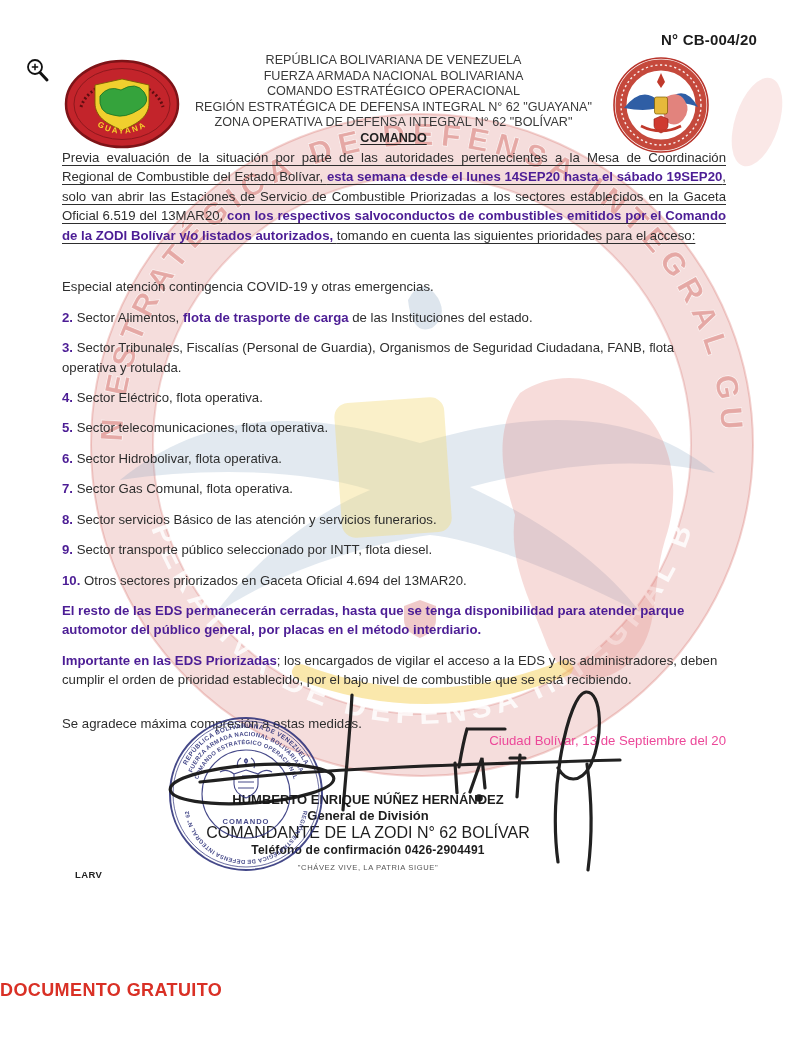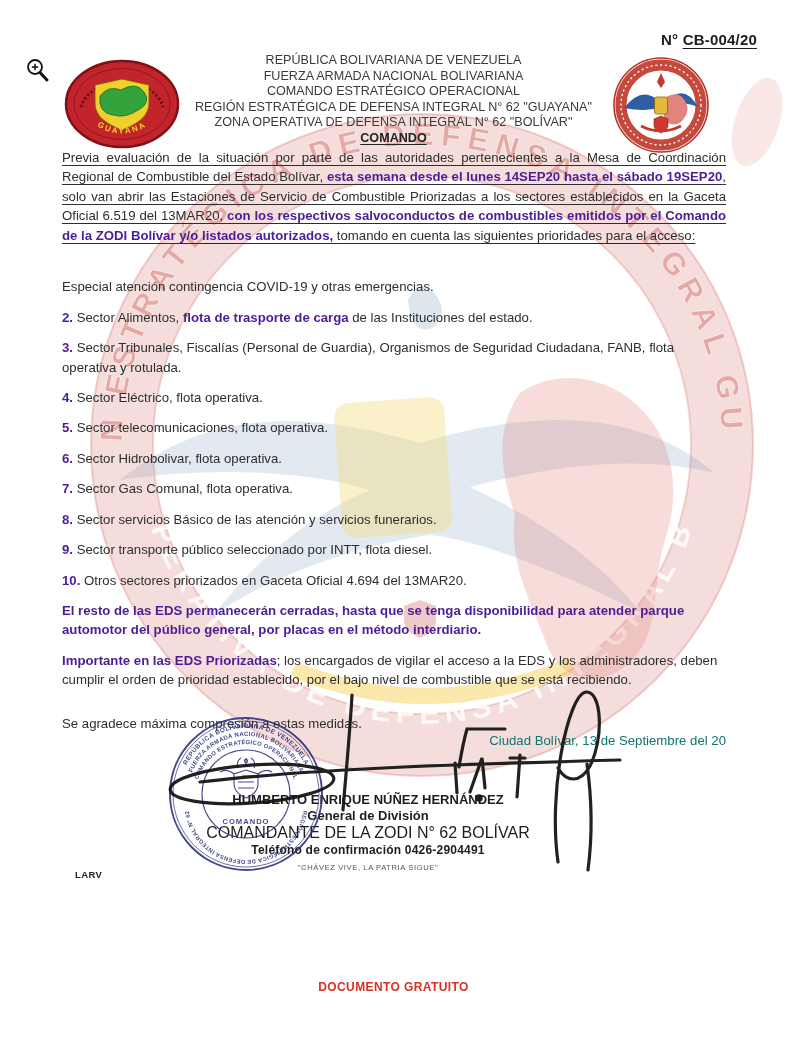--- a/index.html
+++ b/index.html
@@ -5,50 +5,50 @@
   html,body{margin:0;padding:0;background:#ffffff;}
   .page{
     position:relative;width:787px;height:1059px;background:#ffffff;overflow:hidden;
     font-family:"Liberation Sans", sans-serif;color:#2e2e2e;
   }
   .layer{position:absolute;}
   
   .magnifier{left:24px;top:57px;width:28px;height:30px;z-index:5;cursor:pointer;}
   
   .docnum{top:31px;right:30px;z-index:4;font-size:15px;font-weight:700;color:#1c1c1c;letter-spacing:.2px;}
-  .dn-underline{text-decoration:underline;text-underline-offset:3px;}
+  .dn-underline{text-underline-offset:3px;}
   
   .header{left:0;top:53px;width:100%;text-align:center;z-index:3;font-size:12.6px;line-height:15.5px;color:#3a3a3a;}
   .header .cmd{font-weight:700;text-decoration:underline;text-underline-offset:2px;color:#222;}
   
   .logo-left{left:63px;top:59px;width:118px;height:92px;z-index:3;}
   .logo-right{left:611px;top:55px;width:100px;height:100px;z-index:3;}
   
   .watermark{left:0;top:0;width:787px;height:1059px;z-index:1;pointer-events:none;}
   
   .body{left:62px;top:148px;width:664px;z-index:2;font-size:13.2px;line-height:19.4px;}
   .body p{margin:0 0 11px 0;}
   .body p.intro{text-align:justify;text-decoration:underline;text-underline-offset:2.5px;margin-bottom:13px;}
   .body p.lastgap{margin-top:24px;}
   .body b{color:#4c1d95;}
   
-  .dateline{top:733px;right:61px;z-index:2;font-size:13.2px;color:#0f766e;}
+  .dateline{top:733px;right:61px;z-index:2;font-size:13.2px;color:#ec4899;}
   
   .sigblock{left:158px;top:791px;width:420px;z-index:2;text-align:center;color:#1d1d1d;}
   .sig-name{font-size:13px;font-weight:700;line-height:17px;}
   .sig-rank{font-size:13px;font-weight:700;line-height:16px;}
   .sig-title{font-size:16px;font-weight:400;line-height:17px;}
   .sig-phone{font-size:12px;font-weight:700;line-height:19px;letter-spacing:.2px;}
   .sig-motto{font-size:7.6px;color:#555;letter-spacing:.6px;margin-top:3px;}
   .larv{left:75px;top:869px;z-index:2;font-size:9.5px;font-weight:700;color:#222;letter-spacing:.4px;text-align:right;}
   
   .stamp{left:154px;top:712px;width:185px;height:162px;z-index:3;opacity:.88;}
   .sigink{left:140px;top:672px;width:500px;height:212px;z-index:4;}
   
-  .footer{left:0;top:980px;width:100%;text-align:center;z-index:2;font-size:12px;font-weight:700;letter-spacing:.4px;}
+  .footer{left:0;top:980px;width:100%;z-index:2;font-size:18px;font-weight:700;letter-spacing:.4px;}
 </style>
 </head>
 <body>
 
 <div class="page">
 
   <svg class="layer magnifier" viewBox="0 0 28 30">
     <circle cx="11" cy="10" r="7" fill="none" stroke="#111" stroke-width="1.8"></circle>
     <path d="M11 6.8 v6.4 M7.8 10 h6.4" stroke="#111" stroke-width="1.5"></path>
     <path d="M16 15.5 L23 23" stroke="#111" stroke-width="3" stroke-linecap="round"></path>

